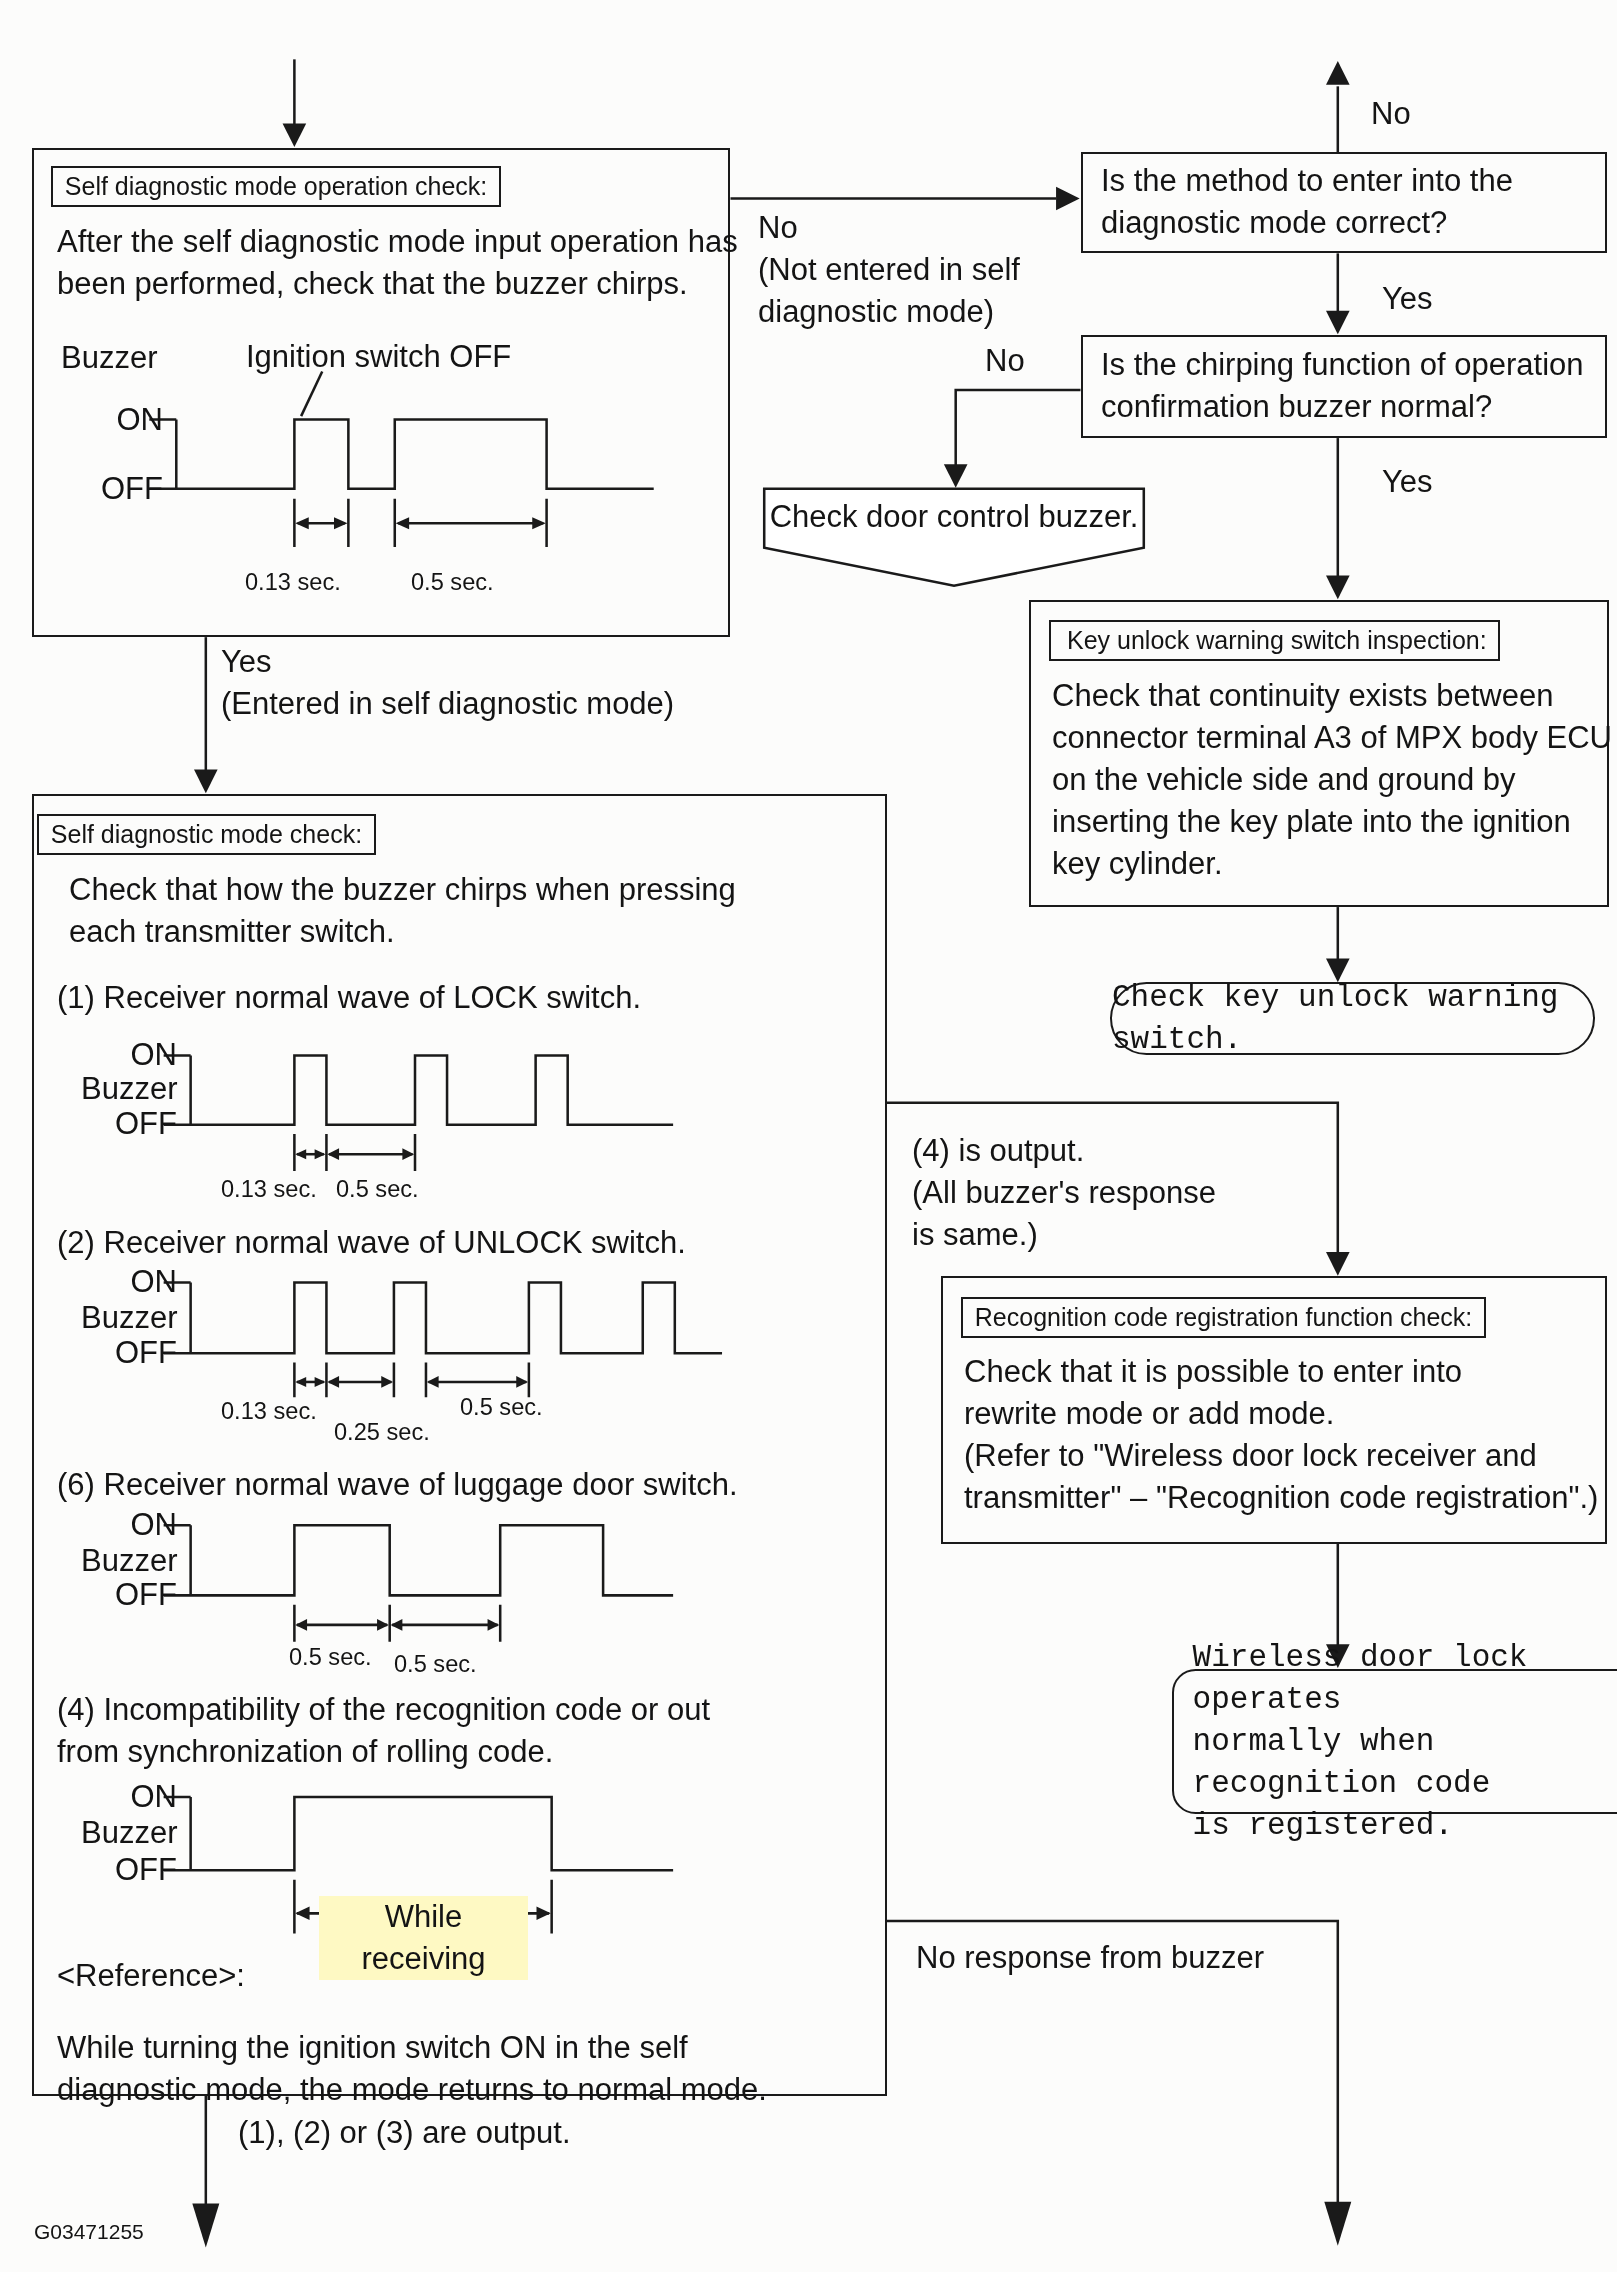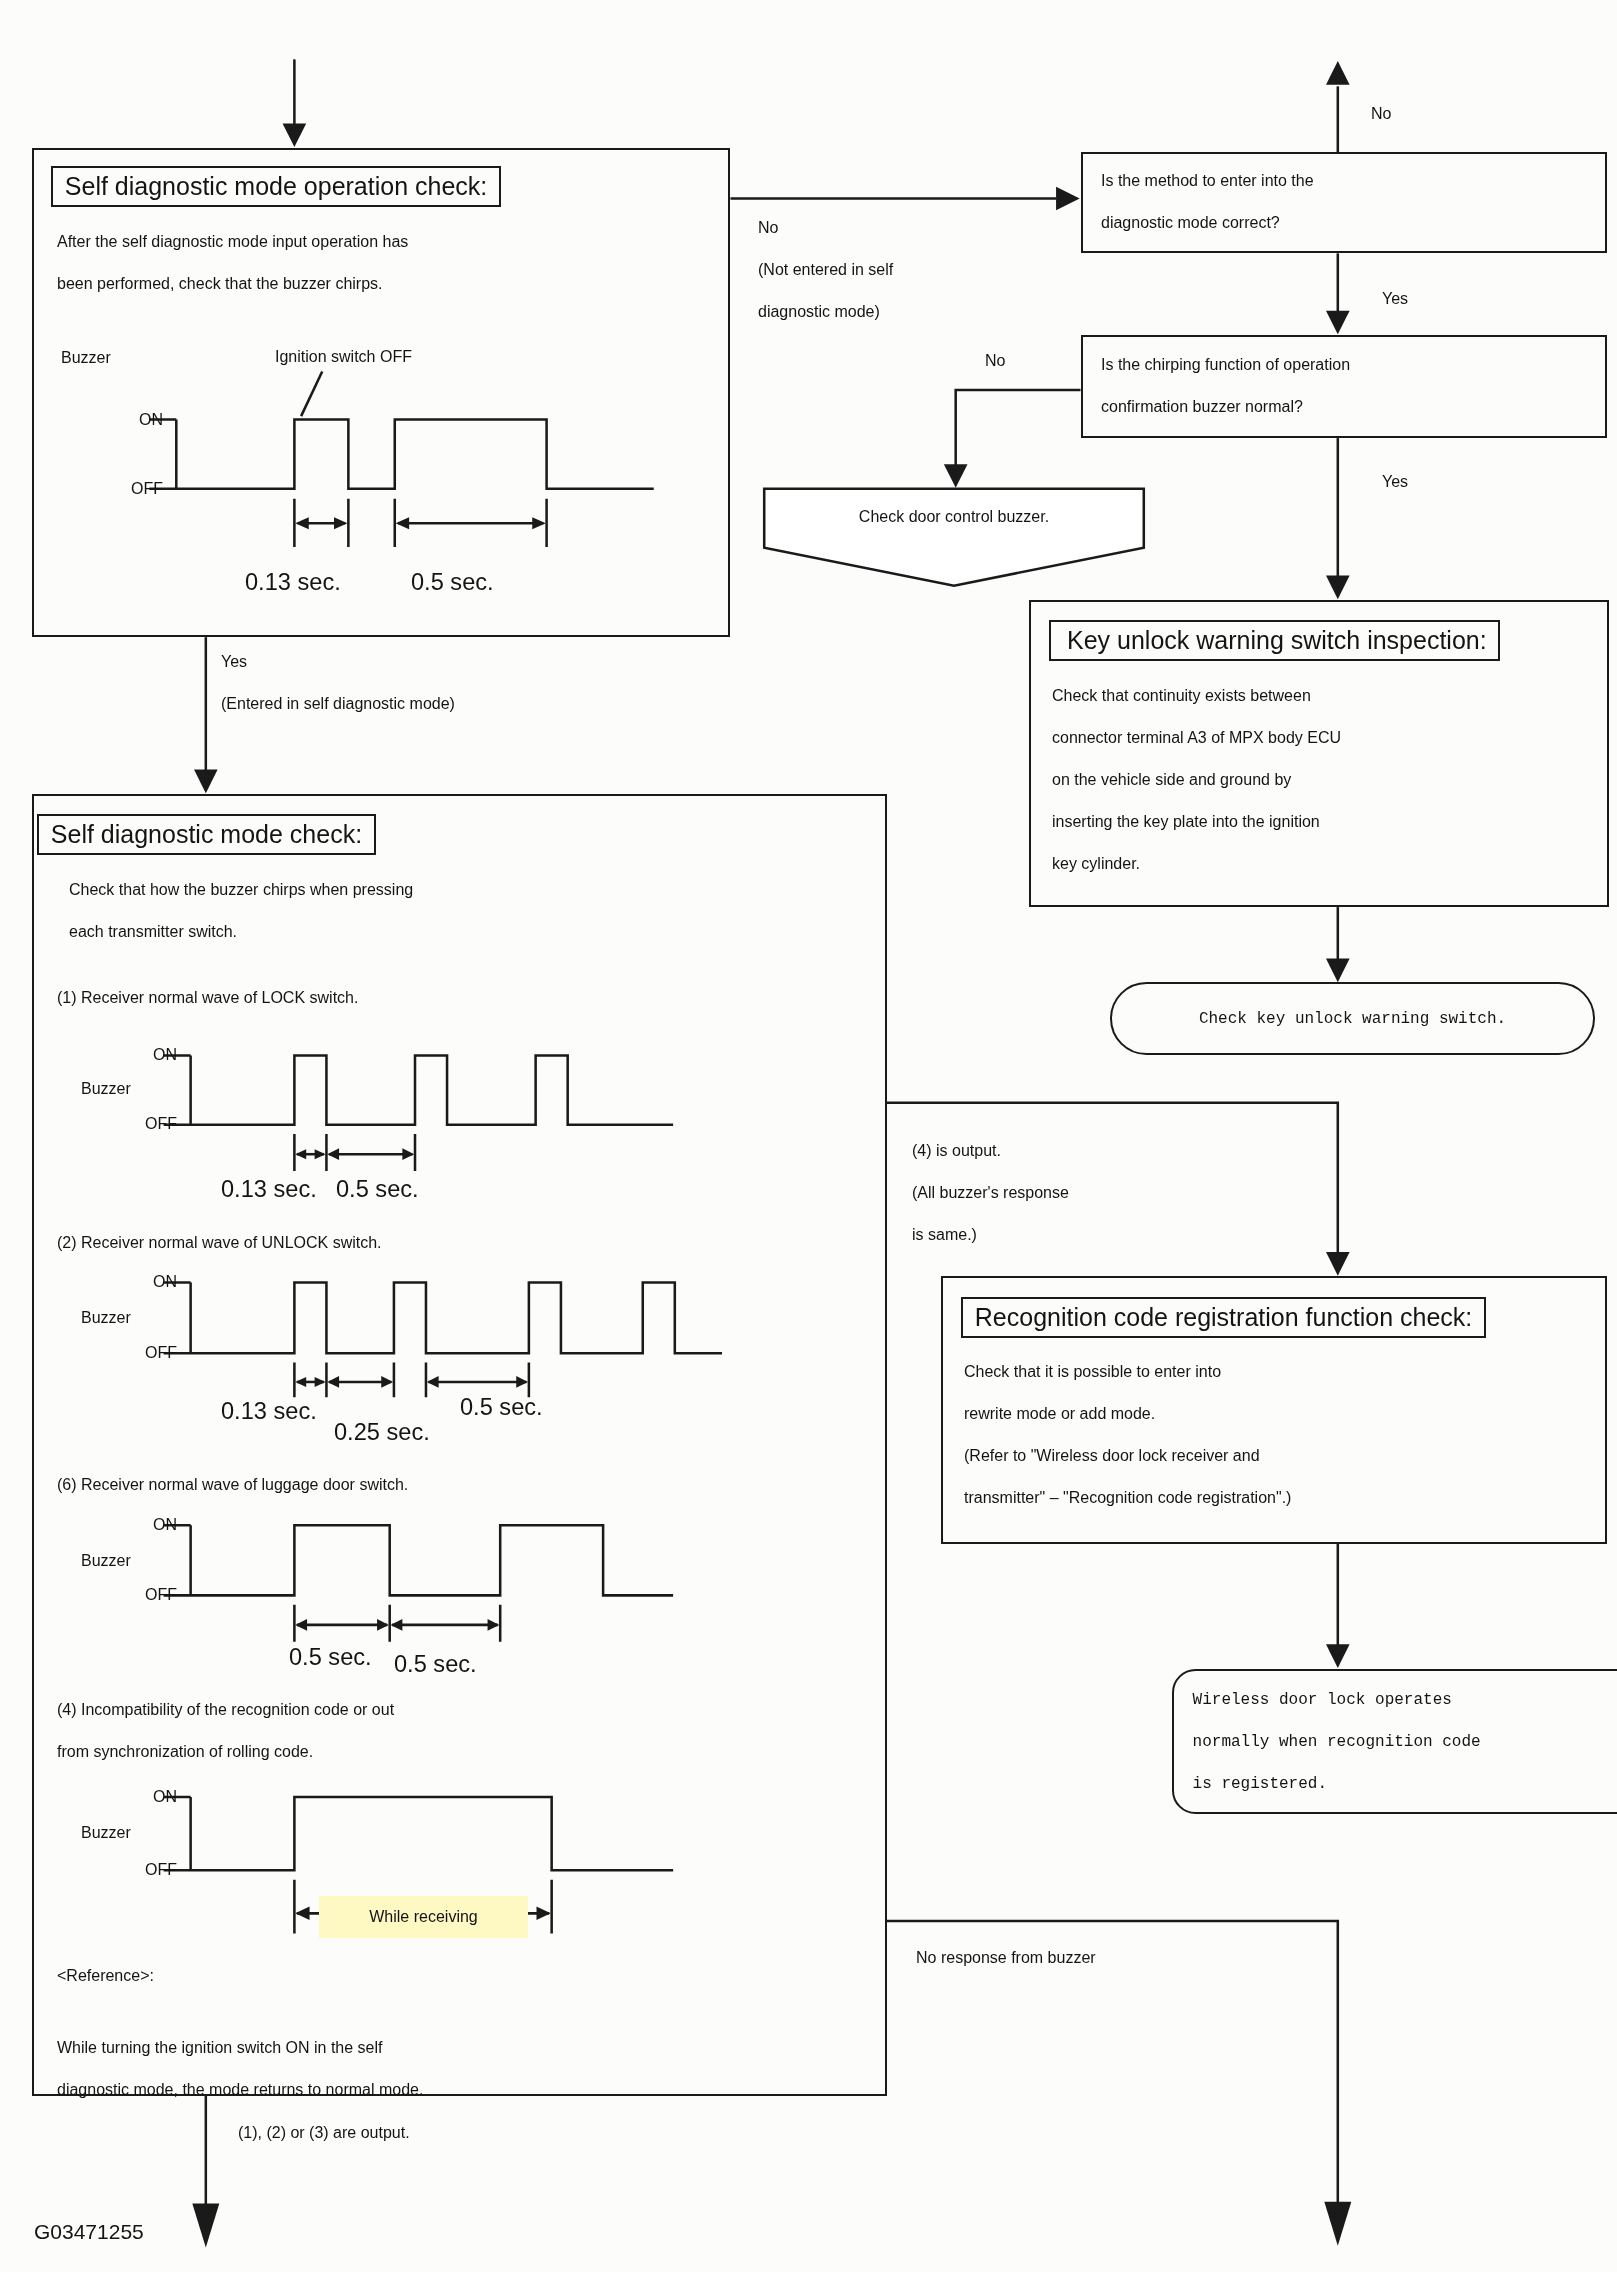--- a/index.html
+++ b/index.html
@@ -14,21 +14,21 @@
   .head { fill:#1a1a1a; stroke:none; }
   .shape { fill:#ffffff; stroke:#1a1a1a; stroke-width:3px; }
   .box {
     position:absolute; border:2.5px solid #1a1a1a; background:transparent;
   }
   .titlebox {
     position:absolute; display:inline-block; border:2.5px solid #1a1a1a;
     padding:4.2px 11.8px; font-size:25px; white-space:nowrap; background:#fcfcfb;
   }
   .txt {
-    position:absolute; font-size:16px; line-height:42px; white-space:pre-line;
+    position:absolute; font-size:31px; line-height:42px; white-space:pre-line;
   }
   .tlabel {
     position:absolute; font-size:23.6px; line-height:30px; white-space:nowrap;
   }
   .r { text-align:right; }
   .c { text-align:center; }
   .stadium {
     position:absolute; border:2.5px solid #1a1a1a; background:transparent;
     display:flex; align-items:center; justify-content:center;font-family:Liberation Mono, monospace;
   }
@@ -158,21 +158,21 @@
     <polygon class="head" points="653,2268 636,2260 636,2276"></polygon>
   </g>
 </svg>
 
 <div>
   <div class="box" style="left:32px; top:148px; width:698px; height:489px;"></div>
   <div class="titlebox" style="left:51px; top:166px;">Self diagnostic mode operation check:</div>
   <div class="txt" style="left:57px; top:221px;">After the self diagnostic mode input operation has
 been performed, check that the buzzer chirps.</div>
   <div class="txt" style="left:61px; top:337px;">Buzzer</div>
-  <div class="txt" style="left:275px; top:336px;">Ignition switch OFF</div>
+  <div class="txt" style="left:246px; top:336px;">Ignition switch OFF</div>
   <div class="txt r" style="left:83px; top:399px; width:80px;">ON</div>
   <div class="txt r" style="left:63px; top:468px; width:100px;">OFF</div>
   <div class="tlabel" style="left:245px; top:567px;">0.13 sec.</div>
   <div class="tlabel" style="left:411px; top:567px;">0.5 sec.</div>
 </div>
 
 <div class="txt" style="left:758px; top:207px;">No
 (Not entered in self
 diagnostic mode)</div>
 

